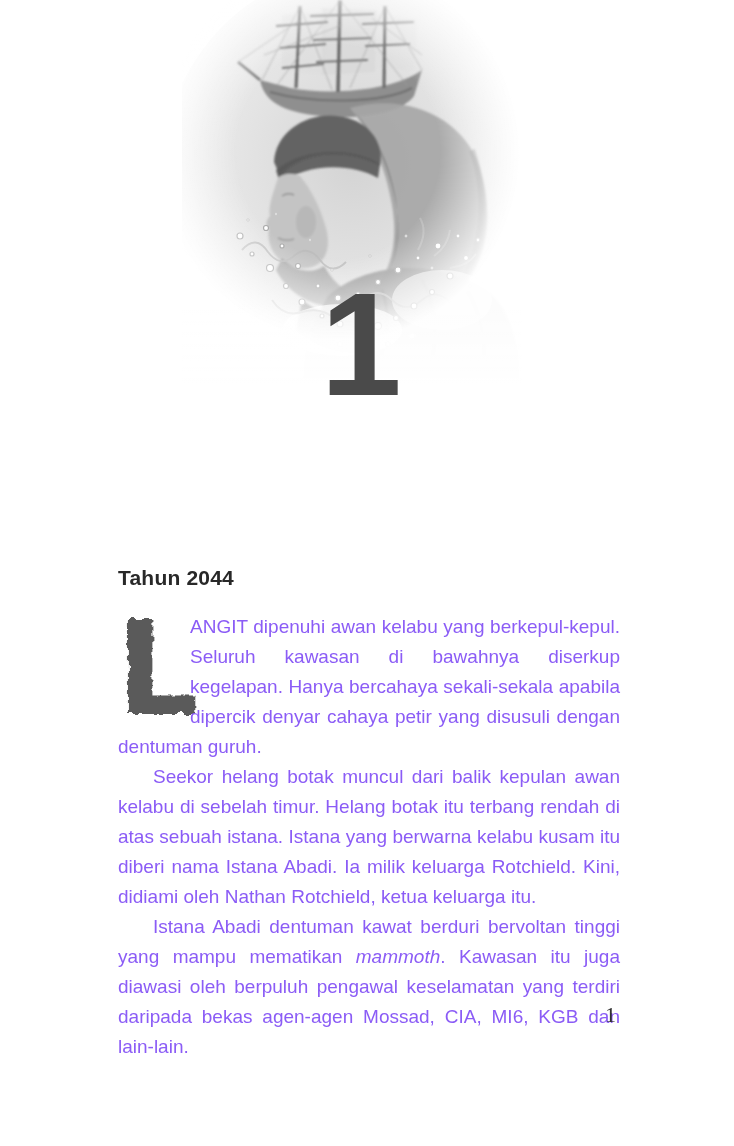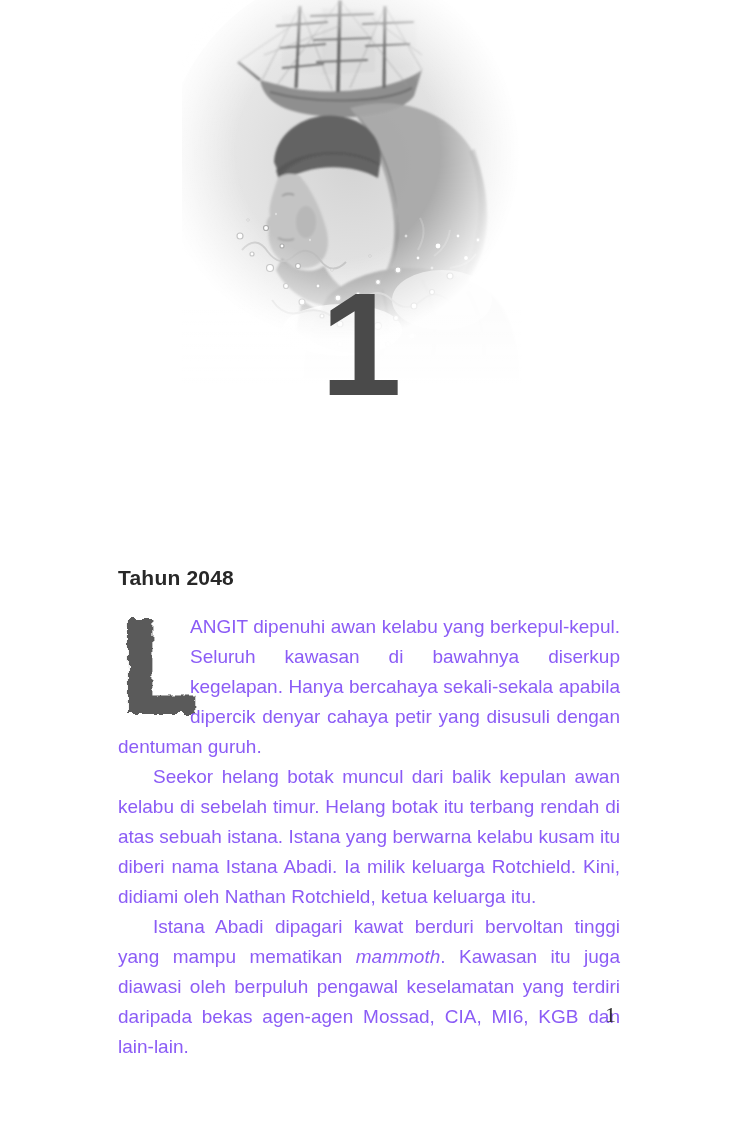--- a/index.html
+++ b/index.html
@@ -192,34 +192,34 @@
             <circle cx="244" cy="322" r="1.2"></circle>
         </g>
       </g>
     </svg>
     <div class="vignette"></div>
   </div>
 
   <div class="chapter-number">1</div>
 
   <div class="text-block">
-    <h2 class="heading">Tahun 2048</h2>
+    <h2 class="heading">Tahun 2044</h2>
 
     <div class="body-copy">
       <p>
         <svg class="dropcap" viewBox="0 0 60 106">
           <defs>
             <filter id="roughL" x="-20%" y="-20%" width="140%" height="140%">
               <feTurbulence type="fractalNoise" baseFrequency="0.12" numOctaves="2" result="n"></feTurbulence>
               <feDisplacementMap in="SourceGraphic" in2="n" scale="7"></feDisplacementMap>
             </filter>
           </defs>
           <text x="-2" y="100" font-family="DejaVu Sans" font-weight="bold" font-size="130" fill="#5a5a5a" filter="url(#roughL)">L</text>
         </svg><span>ANGIT dipenuhi awan kelabu yang berkepul-kepul. Seluruh kawasan di bawahnya diserkup kegelapan. Hanya bercahaya sekali-sekala apabila dipercik denyar cahaya petir yang disusuli dengan dentuman guruh.</span>
       </p>
       <p class="indent">Seekor helang botak muncul dari balik kepulan awan kelabu di sebelah timur. Helang botak itu terbang rendah di atas sebuah istana. Istana yang berwarna kelabu kusam itu diberi nama Istana Abadi. Ia milik keluarga Rotchield. Kini, didiami oleh Nathan Rotchield, ketua keluarga itu.</p>
-      <p class="indent"><span>Istana Abadi dipagari kawat berduri bervoltan tinggi yang mampu mematikan </span><span class="ital">mammoth</span><span>. Kawasan itu juga diawasi oleh berpuluh pengawal keselamatan yang terdiri daripada bekas agen-agen Mossad, CIA, MI6, KGB dan lain-lain.</span></p>
+      <p class="indent"><span>Istana Abadi dentuman kawat berduri bervoltan tinggi yang mampu mematikan </span><span class="ital">mammoth</span><span>. Kawasan itu juga diawasi oleh berpuluh pengawal keselamatan yang terdiri daripada bekas agen-agen Mossad, CIA, MI6, KGB dan lain-lain.</span></p>
     </div>
   </div>
 
   <div class="page-number">1</div>
 
 </div>
 
 </body></html>

